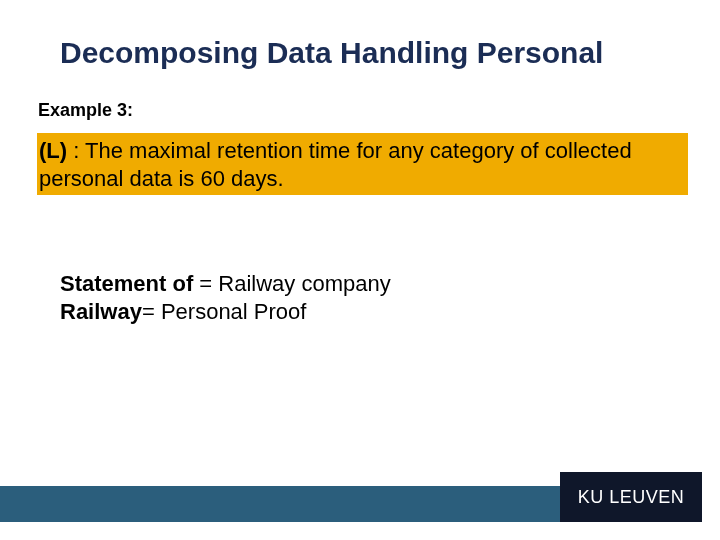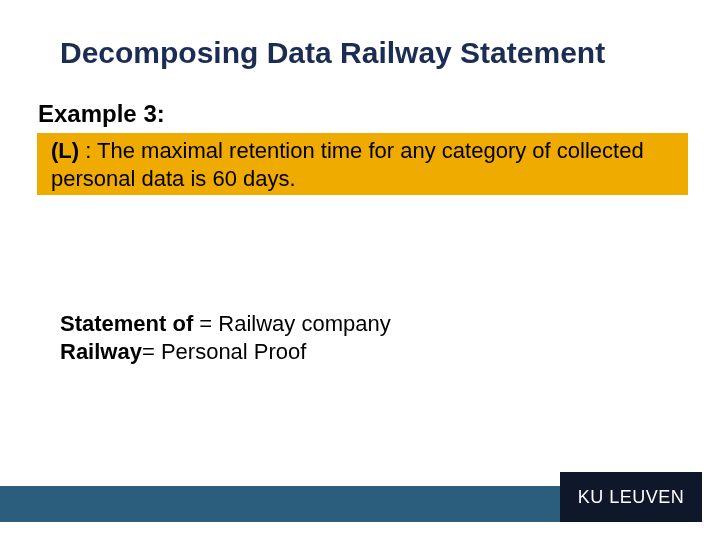--- a/index.html
+++ b/index.html
@@ -16,45 +16,44 @@
     top: 36px;
     left: 60px;
     font-size: 30px;
     font-weight: bold;
     color: #1b2d55;
   }
   .example-label {
     position: absolute;
     top: 100px;
     left: 38px;
-    font-size: 24px;
+    font-size: 18px;
     font-weight: bold;
     color: #000;
   }
   .highlight-box {
     position: absolute;
     top: 133px;
     left: 37px;
     width: 651px;
     height: 62px;
     background: #f0ab00;
-    padding: 4px 14px;
+    padding: 4px 2px;
     font-size: 22px;
     color: #000;
     line-height: 1.25;
   }
   .highlight-box .bold { font-weight: bold; }
   .kv-block {
     position: absolute;
     top: 270px;
     left: 60px;
     font-size: 22px;
     color: #000;
     line-height: 1.25;
-    margin-top: 40px;
   }
   .kv-line .key { font-weight: bold; }
   .bottom-bar {
     position: absolute;
     bottom: 18px;
     left: 0;
     width: 100%;
     height: 42px;
   }
   .bottom-bar-left {
@@ -77,21 +76,21 @@
     font-size: 18px;
     display: flex;
     align-items: center;
     justify-content: center;
     letter-spacing: 0.5px;
   }
 </style>
 </head>
 <body>
 
-<div class="title">Decomposing Data Railway Statement</div>
+<div class="title">Decomposing Data Handling Personal</div>
 
 <div class="example-label">Example 3:</div>
 
 <div class="highlight-box">
   <span class="bold">(L)</span><span> : The maximal retention time for any category of collected personal data is 60 days.</span>
 </div>
 
 <div class="kv-block">
   <div class="kv-line">
     <span class="key">Statement of</span><span> = </span><span>Railway company</span>

